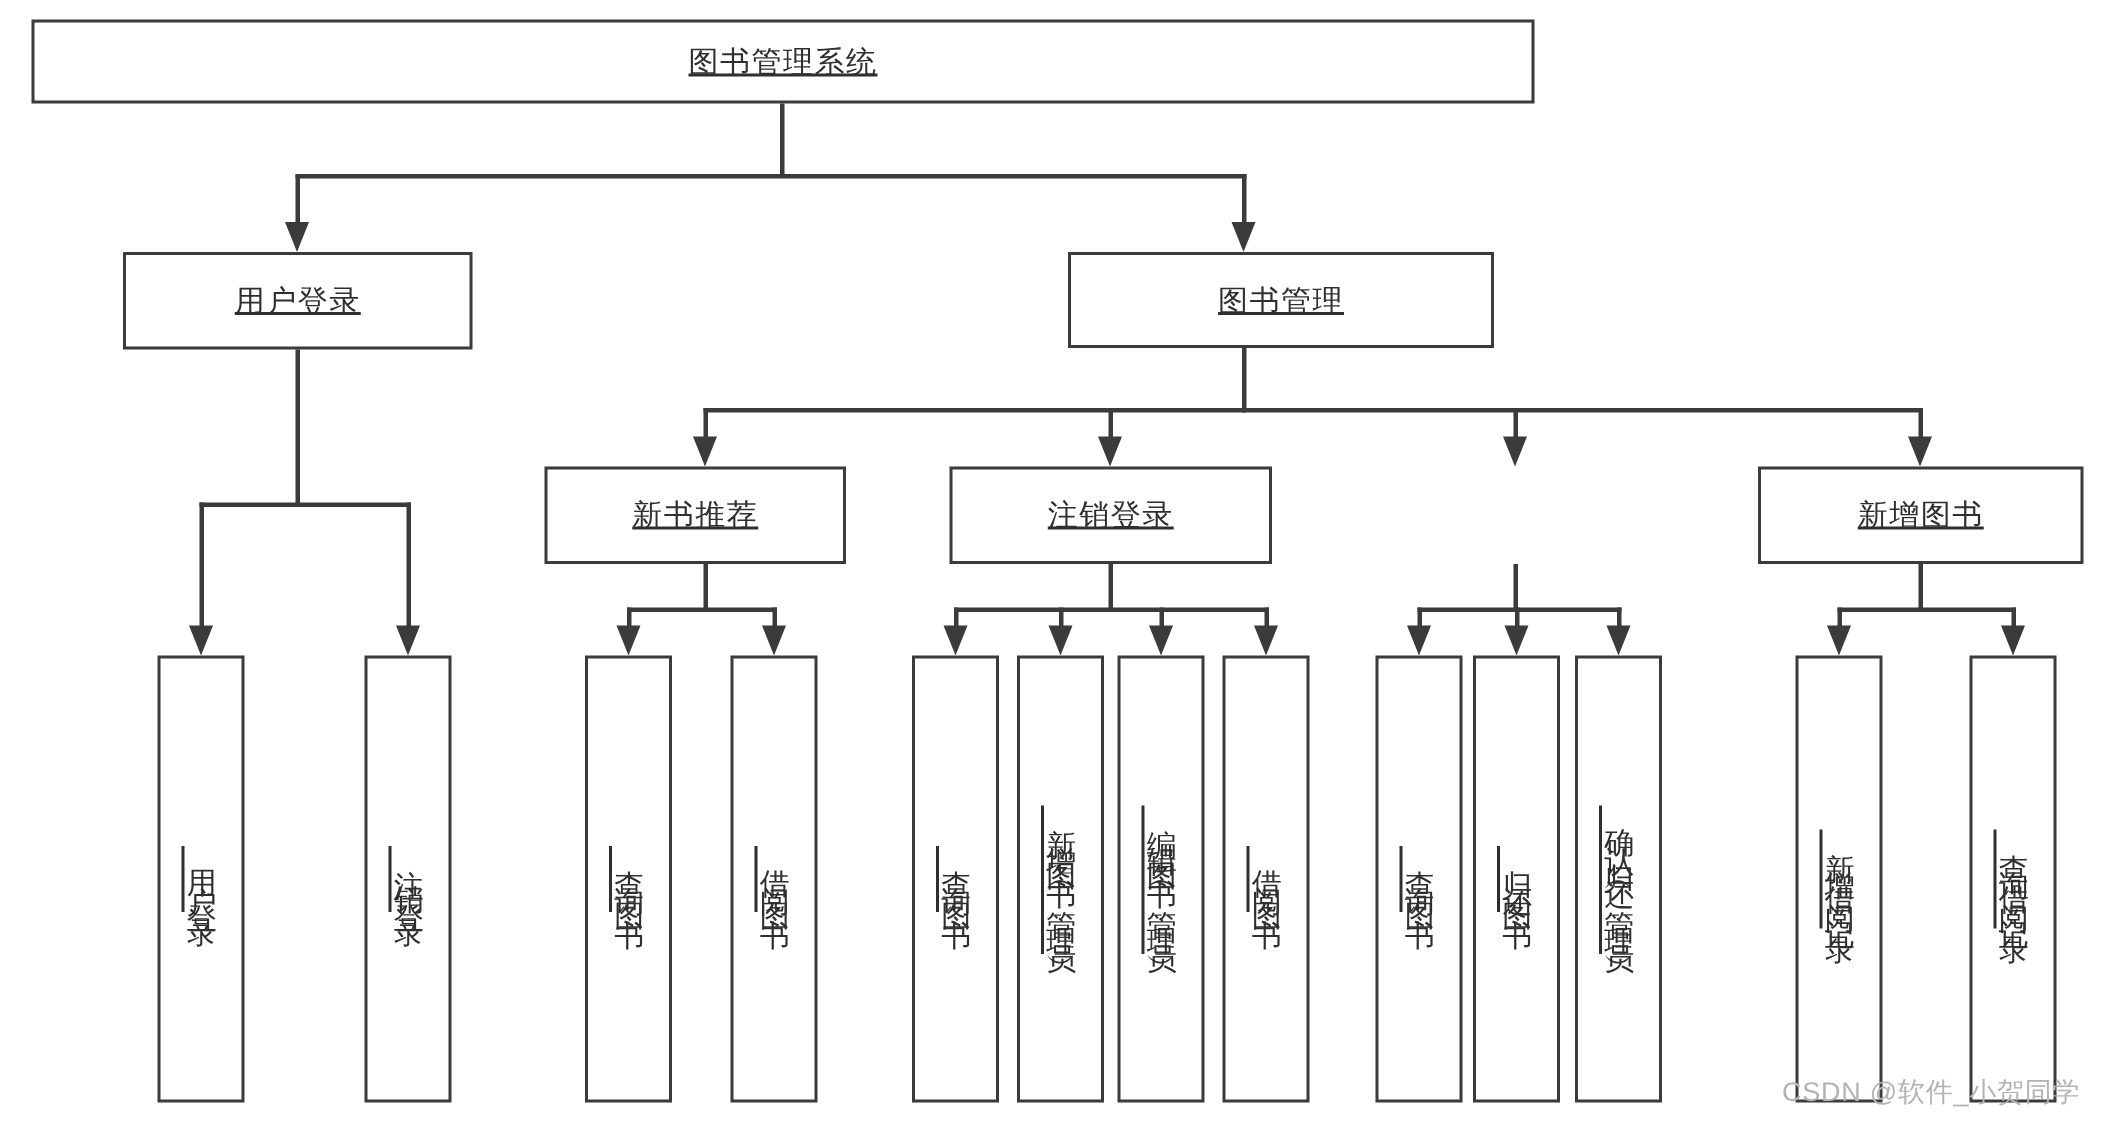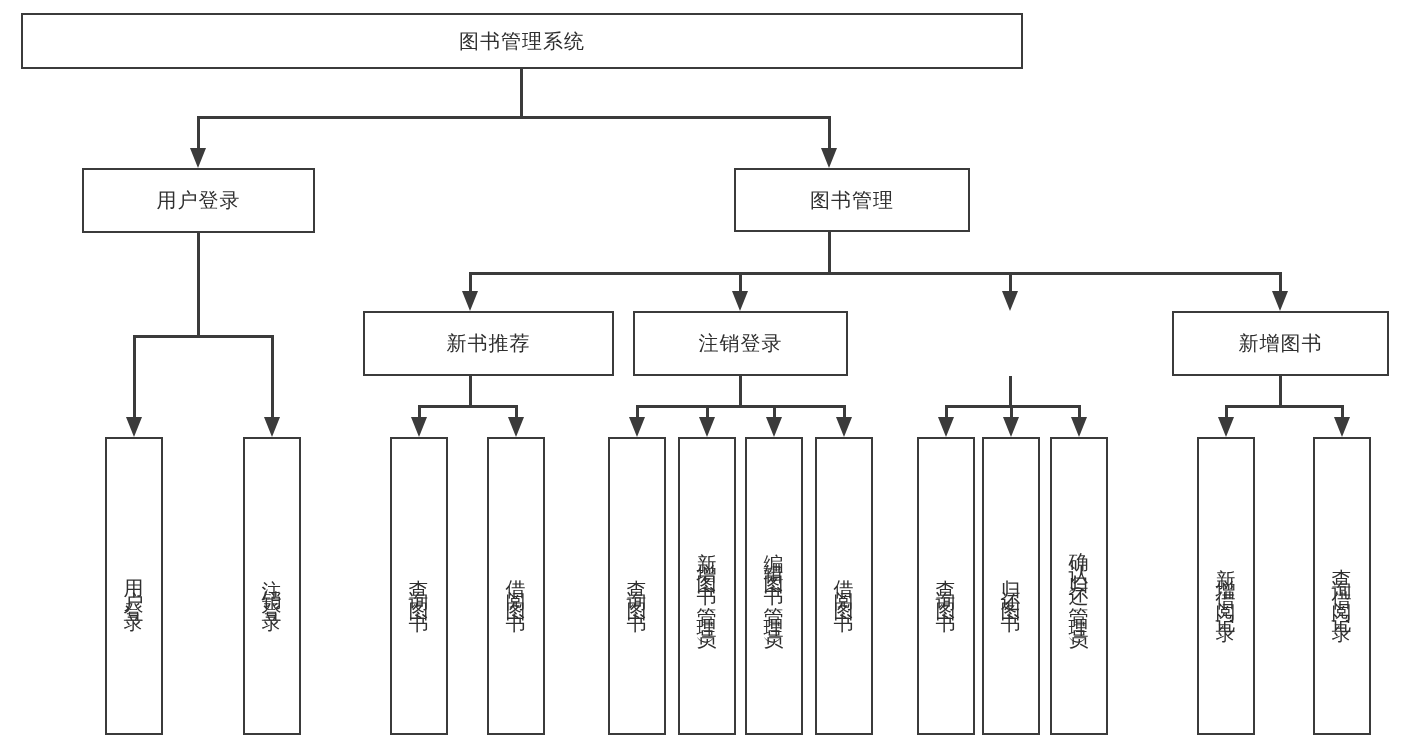--- a/index.html
+++ b/index.html
@@ -16,20 +16,21 @@
     position: absolute;
     border: 2.5px solid #3b3b3b;
     background: #ffffff;
     display: flex;
     align-items: center;
     justify-content: center;
     color: #2f2f2f;
     font-size: 20px;
     letter-spacing: 1px;
     white-space: nowrap;
+    text-decoration: underline;
   }
   .leaf { white-space: normal; }
   .leaf .vtext {
     writing-mode: vertical-rl;
     text-orientation: mixed;
     font-size: 20px;
     letter-spacing: 11px;
     line-height: 1;
     color: #2f2f2f;
   }
@@ -63,21 +64,21 @@
   <div class="vline" style="left:520px;top:69px;width:3px;height:49px"></div>
   <div class="hline" style="left:197px;top:116px;width:634px;height:3px"></div>
   <div class="vline" style="left:197px;top:116px;width:3px;height:38px"></div>
   <div class="arrow" style="left:190px;top:148px"></div>
   <div class="vline" style="left:828px;top:116px;width:3px;height:38px"></div>
   <div class="arrow" style="left:821px;top:148px"></div>
 
   <div class="node" style="left:82px;top:168px;width:233px;height:65px">
     <span>用户登录</span>
   </div>
-  <div class="node" style="left:734px;top:168px;width:236px;height:64px">
+  <div class="node" style="left:712px;top:168px;width:284px;height:64px">
     <span>图书管理</span>
   </div>
 
   <div class="vline" style="left:197px;top:233px;width:3px;height:105px"></div>
   <div class="hline" style="left:133px;top:335px;width:141px;height:3px"></div>
   <div class="vline" style="left:133px;top:335px;width:3px;height:86px"></div>
   <div class="arrow" style="left:126px;top:417px"></div>
   <div class="vline" style="left:271px;top:335px;width:3px;height:86px"></div>
   <div class="arrow" style="left:264px;top:417px"></div>
 
@@ -85,21 +86,21 @@
   <div class="hline" style="left:469px;top:272px;width:813px;height:3px"></div>
   <div class="vline" style="left:469px;top:272px;width:3px;height:22px"></div>
   <div class="arrow" style="left:462px;top:291px"></div>
   <div class="vline" style="left:739px;top:272px;width:3px;height:22px"></div>
   <div class="arrow" style="left:732px;top:291px"></div>
   <div class="vline" style="left:1009px;top:272px;width:3px;height:22px"></div>
   <div class="arrow" style="left:1002px;top:291px"></div>
   <div class="vline" style="left:1279px;top:272px;width:3px;height:22px"></div>
   <div class="arrow" style="left:1272px;top:291px"></div>
 
-  <div class="node" style="left:363px;top:311px;width:251px;height:65px">
+  <div class="node" style="left:363px;top:311px;width:201px;height:65px">
     <span>新书推荐</span>
   </div>
   <div class="node" style="left:633px;top:311px;width:215px;height:65px">
     <span>注销登录</span>
   </div>
   <div class="node" style="left:1172px;top:311px;width:217px;height:65px">
     <span>新增图书</span>
   </div>
 
   <div class="vline" style="left:469px;top:376px;width:3px;height:32px"></div>
@@ -173,14 +174,15 @@
     <span class="vtext">确认归还（管理员）</span>
   </div>
 
   <div class="node leaf" style="left:1197px;top:437px;width:58px;height:298px">
     <span class="vtext">新增借阅记录</span>
   </div>
   <div class="node leaf" style="left:1313px;top:437px;width:58px;height:298px">
     <span class="vtext">查询借阅记录</span>
   </div>
 
+  <div class="watermark">CSDN @软件_小贺同学</div>
 
 </div>
 
 </body></html>

